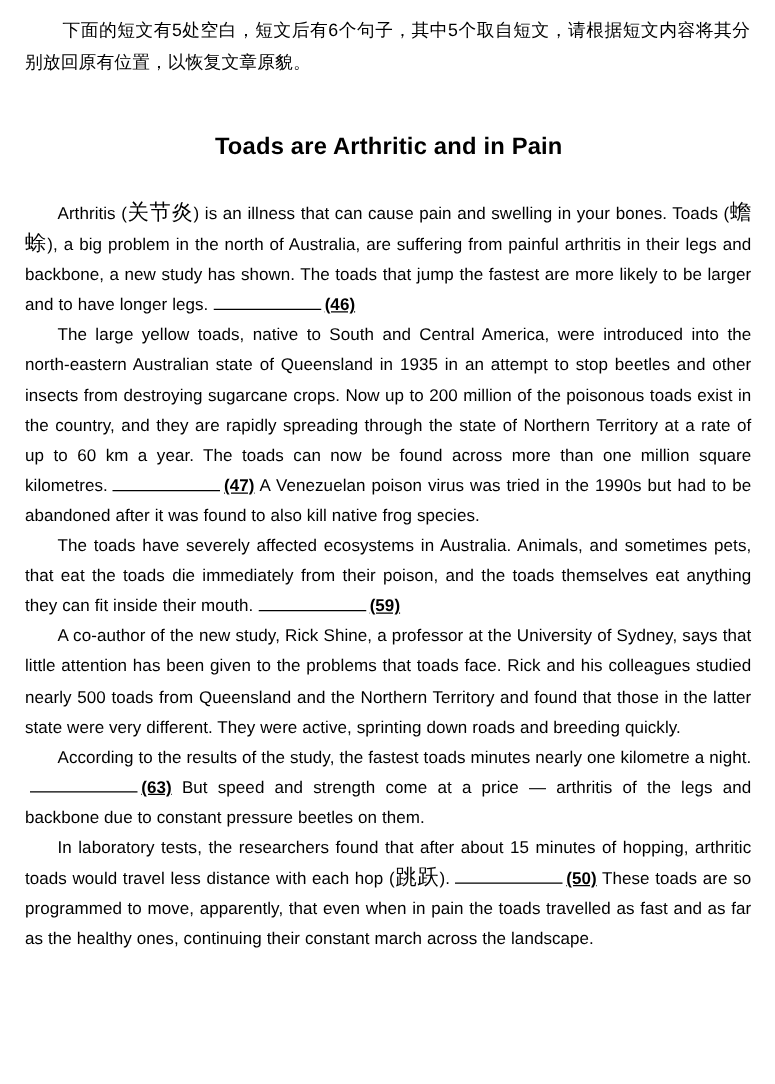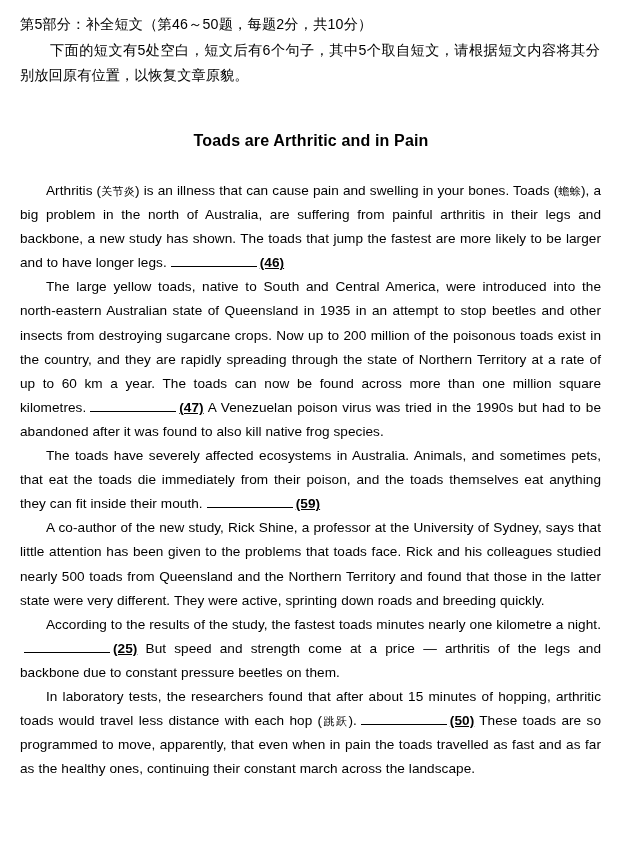--- a/index.html
+++ b/index.html
@@ -39,21 +39,21 @@
     text-indent: 30px;
     text-align: justify;
     text-justify: inter-character;
     margin-top: 1px;
     padding-right: 2px;
   }
 
   
   .article-title {
     text-align: center;
-    font-size: 16px;
+    font-size: 19px;
     font-weight: bold;
     letter-spacing: 0.15px;
     margin-top: 44px;
     margin-bottom: 0;
   }
 
   
   .article-body {
     margin-top: 29px;
   }
@@ -65,49 +65,48 @@
     letter-spacing: 0.05px;
     word-spacing: 0.1px;
     margin: 0;
     padding-right: 1px;
   }
   .para:last-child {
     text-align-last: left;
   }
   .para .cjk {
     font-family: Liberation Serif, serif;
-    font-size: 11px;
+    font-size: 17px;
   }
   .blank {
     letter-spacing: 0px;
     display: inline-block;
     width: 86px;
     border-bottom: 1.3px solid #000;
     height: 12px;
     margin: 0 3px 0 4px;
     vertical-align: baseline;
   }
   .qnum {
     font-weight: bold;
     text-decoration: underline;
   }
 </style>
 </head>
 <body>
 
 <div class="page">
 
-  <div class="cn-heading">第5部分：补全短文（第46～50题，每题2分，共10分）</div>
 
   <div class="cn-instructions">下面的短文有5处空白，短文后有6个句子，其中5个取自短文，请根据短文内容将其分别放回原有位置，以恢复文章原貌。</div>
 
   <div class="article-title">Toads are Arthritic and in Pain</div>
 
   <div class="article-body">
       <p class="para"><span>Arthritis (</span><span class="cjk">关节炎</span><span>) is an illness that can cause pain and swelling in your bones. Toads (</span><span class="cjk">蟾蜍</span><span>), a big problem in the north of Australia, are suffering from painful arthritis in their legs and backbone, a new study has shown. The toads that jump the fastest are more likely to be larger and to have longer legs.</span><span class="blank"></span><span class="qnum">(46)</span></p>
       <p class="para"><span>The large yellow toads, native to South and Central America, were introduced into the north-eastern Australian state of Queensland in 1935 in an attempt to stop beetles and other insects from destroying sugarcane crops. Now up to 200 million of the poisonous toads exist in the country, and they are rapidly spreading through the state of Northern Territory at a rate of up to 60 km a year. The toads can now be found across more than one million square kilometres.</span><span class="blank"></span><span class="qnum">(47)</span><span> A Venezuelan poison virus was tried in the 1990s but had to be abandoned after it was found to also kill native frog species.</span></p>
       <p class="para"><span>The toads have severely affected ecosystems in Australia. Animals, and sometimes pets, that eat the toads die immediately from their poison, and the toads themselves eat anything they can fit inside their mouth.</span><span class="blank"></span><span class="qnum">(59)</span></p>
       <p class="para"><span>A co-author of the new study, Rick Shine, a professor at the University of Sydney, says that little attention has been given to the problems that toads face. Rick and his colleagues studied nearly 500 toads from Queensland and the Northern Territory and found that those in the latter state were very different. They were active, sprinting down roads and breeding quickly.</span></p>
-      <p class="para"><span>According to the results of the study, the fastest toads minutes nearly one kilometre a night.</span><span class="blank"></span><span class="qnum">(25)</span><span> But speed and strength come at a price — arthritis of the legs and backbone due to constant pressure beetles on them.</span></p>
+      <p class="para"><span>According to the results of the study, the fastest toads minutes nearly one kilometre a night.</span><span class="blank"></span><span class="qnum">(63)</span><span> But speed and strength come at a price — arthritis of the legs and backbone due to constant pressure beetles on them.</span></p>
       <p class="para"><span>In laboratory tests, the researchers found that after about 15 minutes of hopping, arthritic toads would travel less distance with each hop (</span><span class="cjk">跳跃</span><span>).</span><span class="blank"></span><span class="qnum">(50)</span><span> These toads are so programmed to move, apparently, that even when in pain the toads travelled as fast and as far as the healthy ones, continuing their constant march across the landscape.</span></p>
     </div>
 
 </div>
 
 </body></html>

